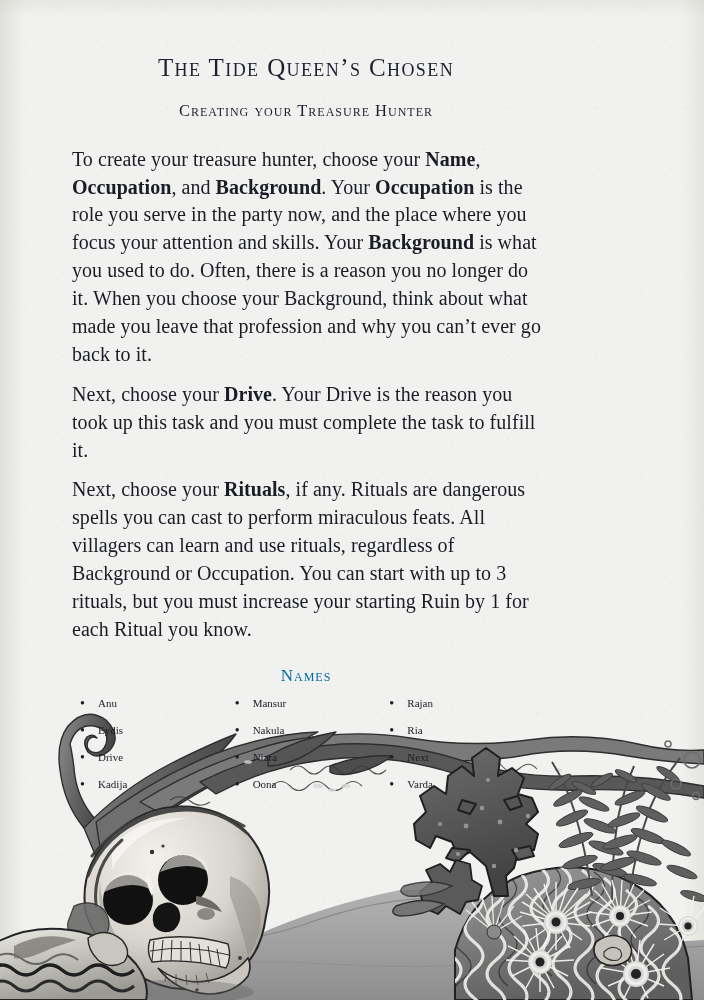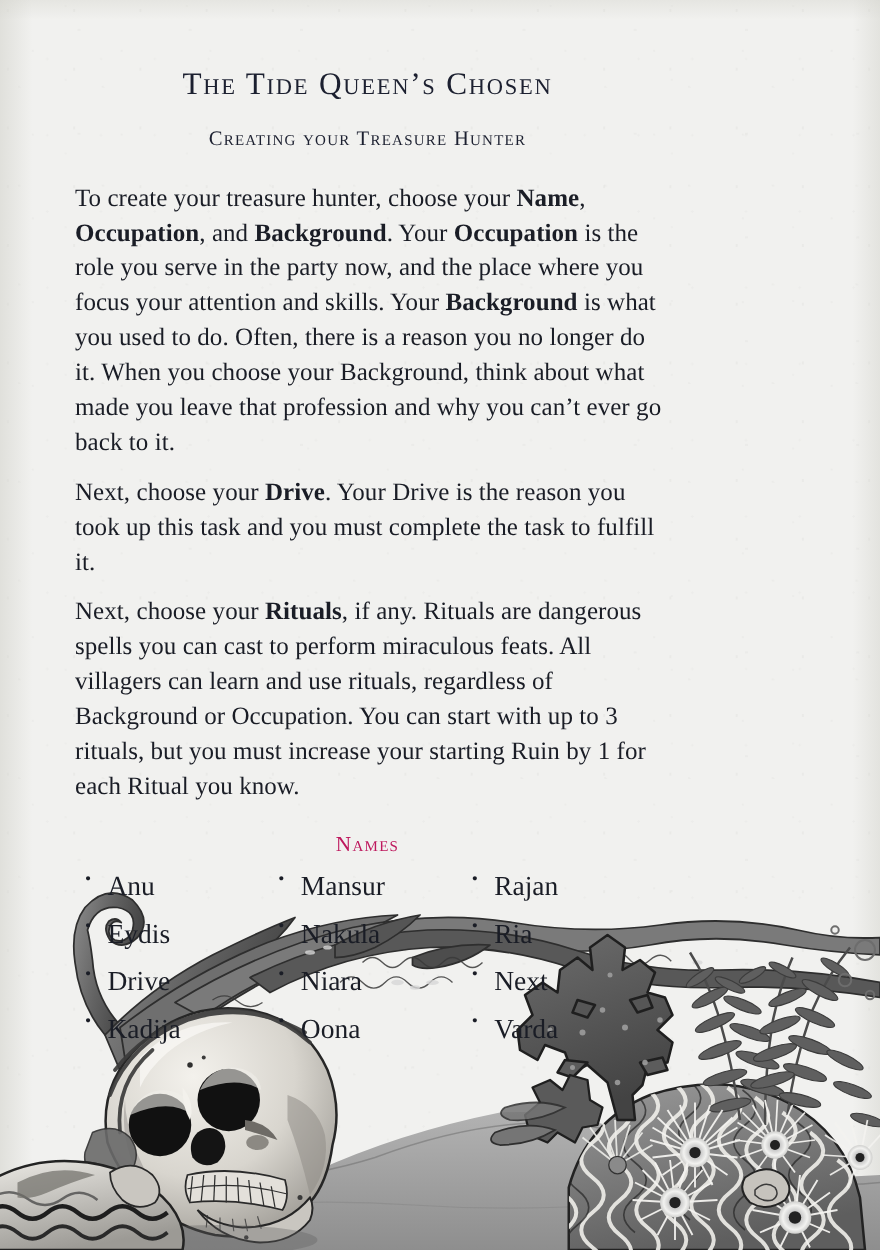--- a/index.html
+++ b/index.html
@@ -43,21 +43,21 @@
     pointer-events: none;
     background:
       linear-gradient(90deg, rgba(210,210,203,.55) 0, rgba(210,210,203,0) 26px),
       linear-gradient(270deg, rgba(210,210,203,.45) 0, rgba(210,210,203,0) 22px),
       linear-gradient(180deg, rgba(208,208,200,.35) 0, rgba(208,208,200,0) 16px);
   }
 
   
   #content {
     position: absolute;
-    left: 0; top: 0;
+    left: 12px; top: 0;
     width: 588px;
     z-index: 5;
   }
 
   #title {
     margin: 0;
     padding-top: 54px;
     text-align: center;
     color: #1c2030;
     font-size: 25px;
@@ -92,41 +92,41 @@
     letter-spacing: .05px;
   }
   #body-copy p:last-child { margin-bottom: 0; }
   #body-copy b { font-weight: bold; }
 
   
   #names-heading {
     margin: 0;
     padding-top: 22px;
     text-align: center;
-    color: #be185d;
+    color: #0369a1;
     font-size: 17px;
     font-weight: normal;
     font-variant: small-caps;
     letter-spacing: 1.0px;
   }
 
   #names-columns {
     display: flex;
     padding: 12px 60px 0 64px;
   }
   .names-col {
     flex: 1 1 0;
     list-style: none;
     margin: 0;
     padding: 0;
   }
   .names-col li {
     position: relative;
     color: #1a1d26;
-    font-size: 22px;
+    font-size: 11px;
     line-height: 1.0;
     padding: 0 0 0 22px;
     margin-bottom: 16px;
   }
   .names-col li::before {
     content: "•";
     position: absolute;
     left: 4px;
     top: -1px;
     font-size: 14px;

